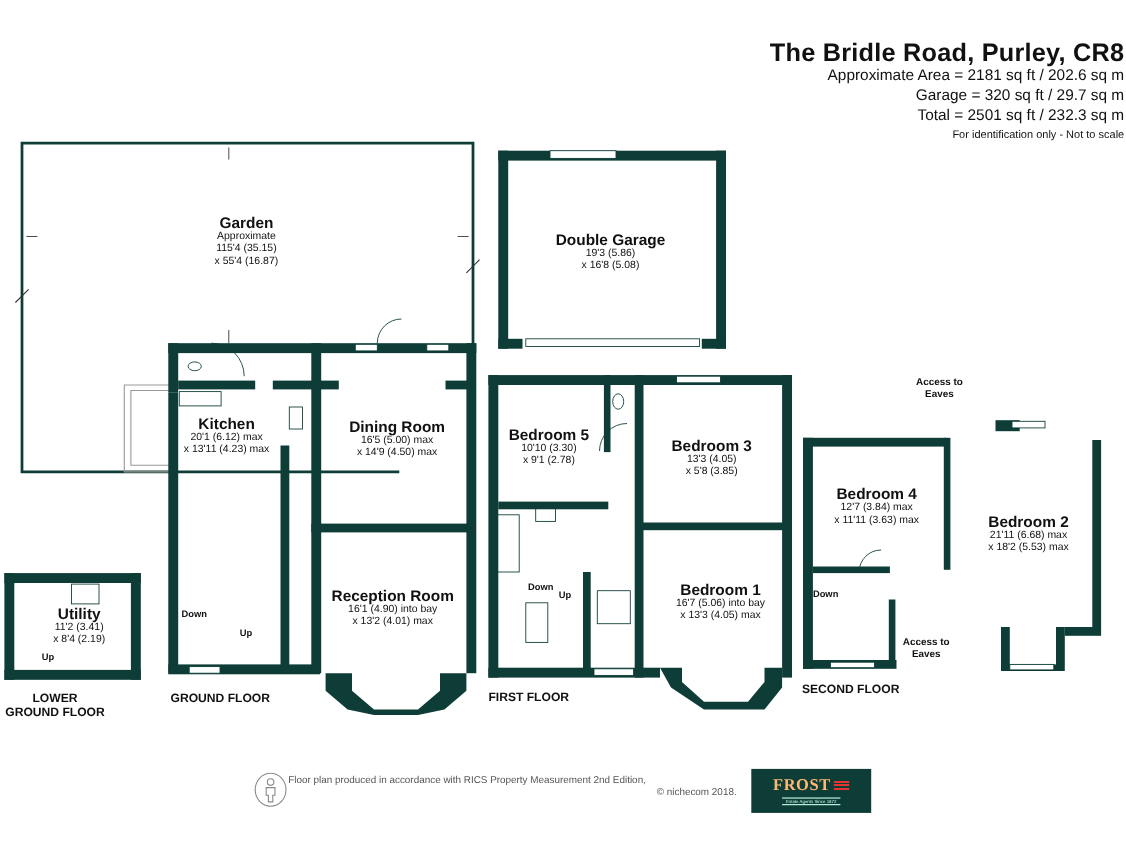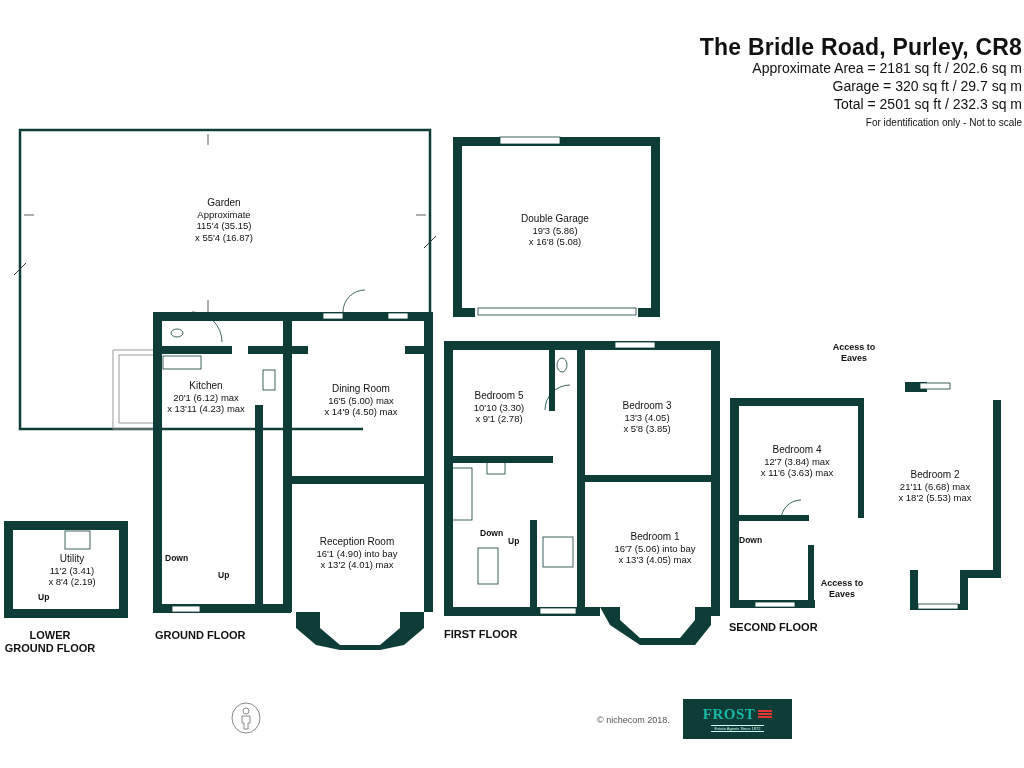--- a/index.html
+++ b/index.html
@@ -3,31 +3,31 @@
 <meta charset="utf-8">
 <style>
   html, body { margin:0; padding:0; background:#ffffff; }
   body { width:1024px; height:768px; position:relative; overflow:hidden; font-family:"Liberation Sans", sans-serif; color:#111; }
   .abs { position:absolute; }
   .title { right:2px; top:22px; font-size:23px; font-weight:bold; white-space:nowrap; letter-spacing:0.2px;margin-top:12px; }
   .area-line { right:2px; font-size:14px; white-space:nowrap; text-align:right; }
   .note { right:2px; top:117px; font-size:10px; white-space:nowrap; }
   svg.plan { position:absolute; left:0; top:0; }
   .room-label { position:absolute; text-align:center; font-size:9.5px; line-height:11.5px; white-space:nowrap; transform:translateX(-50%); }
-  .room-label .rn { font-weight:normal; font-size:10px; display:block; }
+  .room-label .rn { font-weight:bold; font-size:14px; display:block; }
   .room-label .rd { display:block; }
   .floor-label { position:absolute; font-weight:bold; font-size:11px; text-align:center; line-height:13px; white-space:nowrap; }
   .small-label { position:absolute; font-size:8.5px; font-weight:bold; white-space:nowrap; }
   .eaves { position:absolute; font-size:9px; font-weight:bold; text-align:center; line-height:11px; white-space:nowrap; transform:translateX(-50%); }
   .footer-text { left:262px; top:703px; font-size:9px; line-height:12.5px; color:#555; white-space:nowrap; }
   .footer-copy { left:597px; top:715px; font-size:9px; color:#555; white-space:nowrap; }
   .person-icon { left:230px; top:702px; width:32px; height:32px; }
   .logo { left:683px; top:699px; width:109px; height:40px; background:#0e3d37; display:flex; flex-direction:column; align-items:center; justify-content:center; }
   .logo-top { display:flex; align-items:center; gap:3px; }
-  .logo-word { color:#14b8a6; font-family:"Liberation Serif", serif; font-weight:bold; font-size:15px; letter-spacing:0.5px; }
+  .logo-word { color:#fdba74; font-family:"Liberation Serif", serif; font-weight:bold; font-size:15px; letter-spacing:0.5px; }
   .logo-mark { width:14px; height:9px; background:repeating-linear-gradient(#e3342f 0 2px, #0e3d37 2px 3px); }
   .logo-tag { color:#cfe; font-size:4px; margin-top:2px; border-top:1px solid #cfe; border-bottom:1px solid #cfe; padding:0 4px; }
 </style>
 </head>
 <body>
 
 <div class="abs title">The Bridle Road, Purley, CR8</div>
 <div class="abs area-line" style="top:60px">Approximate Area = 2181 sq ft / 202.6 sq m</div>
 <div class="abs area-line" style="top:78px">Garage = 320 sq ft / 29.7 sq m</div>
 <div class="abs area-line" style="top:96px">Total = 2501 sq ft / 232.3 sq m</div>
@@ -173,21 +173,21 @@
   <span class="rd">x 5'8 (3.85)</span>
 </div>
 <div class="room-label" style="left:655px;top:531px">
   <span class="rn">Bedroom 1</span>
   <span class="rd">16'7 (5.06) into bay</span>
   <span class="rd">x 13'3 (4.05) max</span>
 </div>
 <div class="room-label" style="left:797px;top:444px">
   <span class="rn">Bedroom 4</span>
   <span class="rd">12'7 (3.84) max</span>
-  <span class="rd">x 11'6 (3.63) max</span>
+  <span class="rd">x 11'11 (3.63) max</span>
 </div>
 <div class="room-label" style="left:935px;top:469px">
   <span class="rn">Bedroom 2</span>
   <span class="rd">21'11 (6.68) max</span>
   <span class="rd">x 18'2 (5.53) max</span>
 </div>
 
 <div class="small-label" style="left:165px;top:553px">Down</div>
 <div class="small-label" style="left:218px;top:570px">Up</div>
 <div class="small-label" style="left:38px;top:592px">Up</div>
@@ -211,20 +211,21 @@
 <div class="floor-label" style="left:155px;top:629px">GROUND FLOOR</div>
 <div class="floor-label" style="left:444px;top:628px">FIRST FLOOR</div>
 <div class="floor-label" style="left:729px;top:621px">SECOND FLOOR</div>
 
 <svg class="abs person-icon" viewBox="0 0 32 32">
   <ellipse cx="16" cy="16" rx="14" ry="15" fill="none" stroke="#888" stroke-width="1"></ellipse>
   <circle cx="16" cy="9" r="3" fill="none" stroke="#888" stroke-width="1"></circle>
   <path d="M12 14 H20 V21 H18 V27 H14 V21 H12 Z" fill="none" stroke="#888" stroke-width="1"></path>
 </svg>
 <div class="abs footer-text">
+  <div>Floor plan produced in accordance with RICS Property Measurement 2nd Edition,</div>
 </div>
 <div class="abs footer-copy">© nichecom 2018.</div>
 <div class="abs logo">
   <div class="logo-top">
     <span class="logo-word">FROST</span>
     <span class="logo-mark"></span>
   </div>
   <div class="logo-tag">Estate Agents Since 1872</div>
 </div>
 

